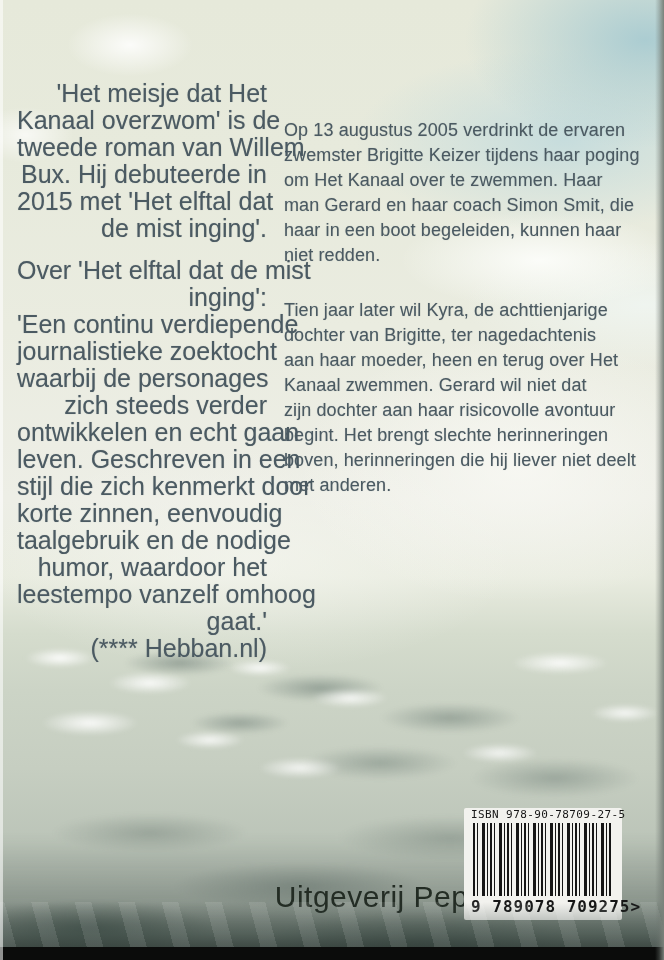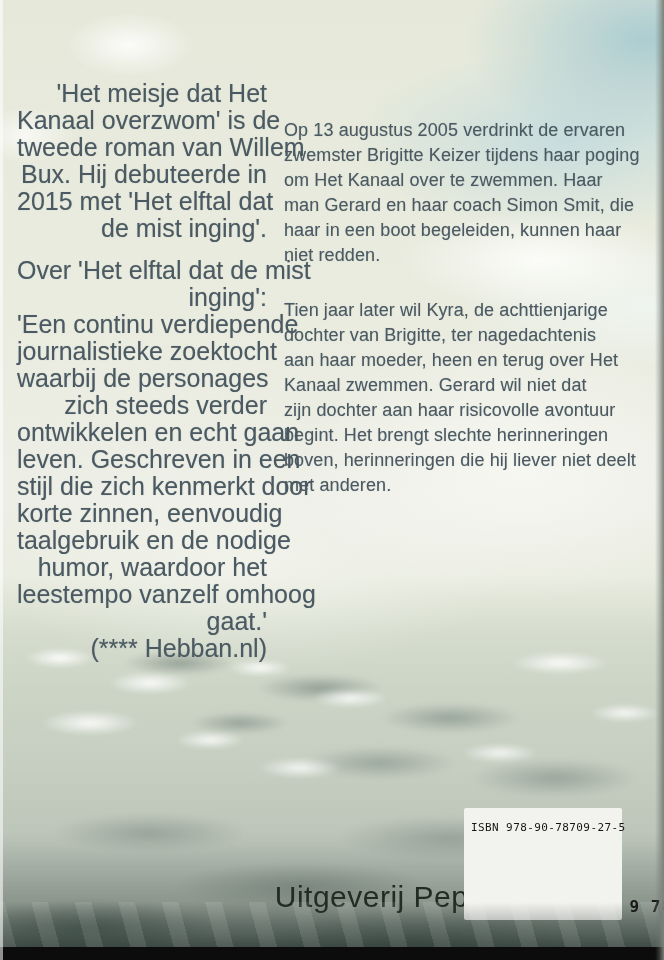--- a/index.html
+++ b/index.html
@@ -76,21 +76,21 @@
   .right-col .gap{margin-top:30px;}
 
   .publisher{
     position:absolute;left:180px;top:880px;width:320px;text-align:right;
     font-family:Liberation Sans, sans-serif;font-size:30px;font-weight:500;
     color:#232c24;letter-spacing:.5px;
   }
   .barcode{
     position:absolute;left:464px;top:808px;width:158px;height:112px;
     background:#f2f2ee;border-radius:2px;box-sizing:border-box;
-    padding:13px 7px 4px 7px;display:flex;flex-direction:row;
+    padding:0 7px 4px 7px;display:flex;flex-direction:column;
     font-family:"DejaVu Sans Mono",monospace;color:#161616;
   }
   .barcode .isbn{font-size:11px;letter-spacing:.4px;text-align:center;white-space:nowrap;}
   .barcode .bars{
     flex:1;margin:2px 2px 1px 2px;
     background-image:repeating-linear-gradient(90deg,
       #151515 0px,#151515 2px, rgba(0,0,0,0) 2px, rgba(0,0,0,0) 4px,
       #151515 4px,#151515 5px, rgba(0,0,0,0) 5px, rgba(0,0,0,0) 9px,
       #151515 9px,#151515 12px, rgba(0,0,0,0) 12px, rgba(0,0,0,0) 14px,
       #151515 14px,#151515 15px, rgba(0,0,0,0) 15px, rgba(0,0,0,0) 17px);

